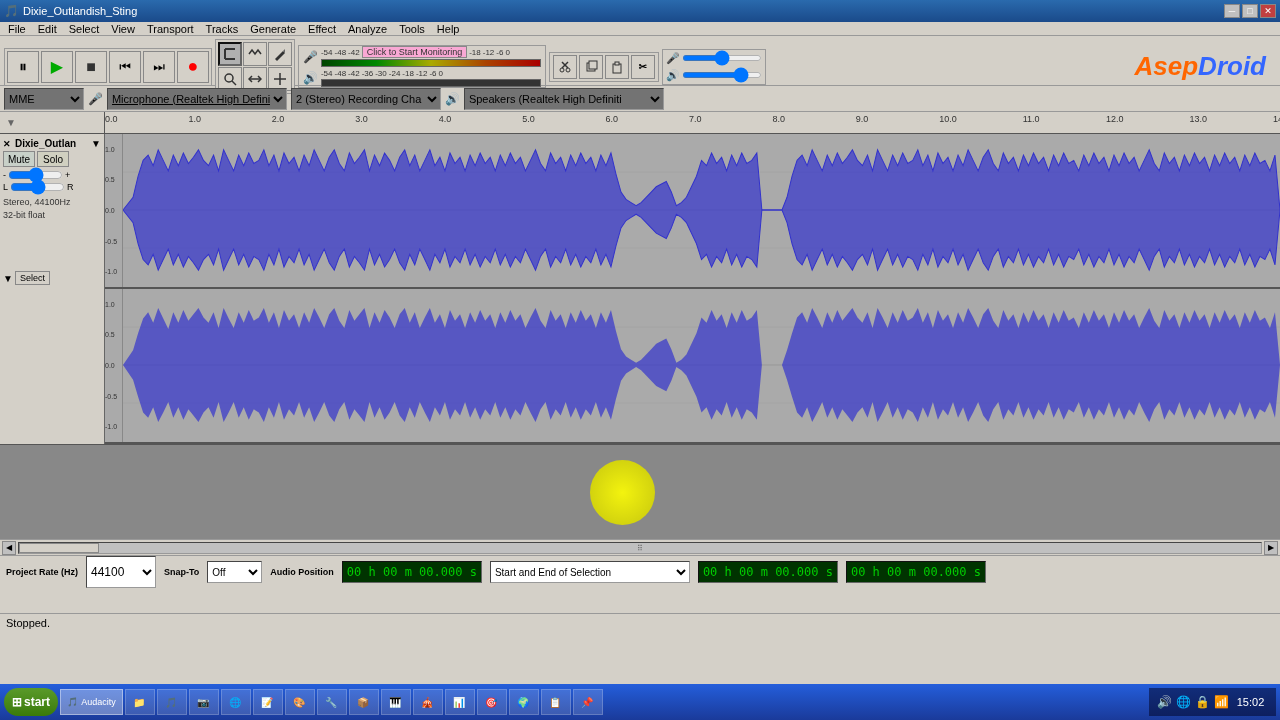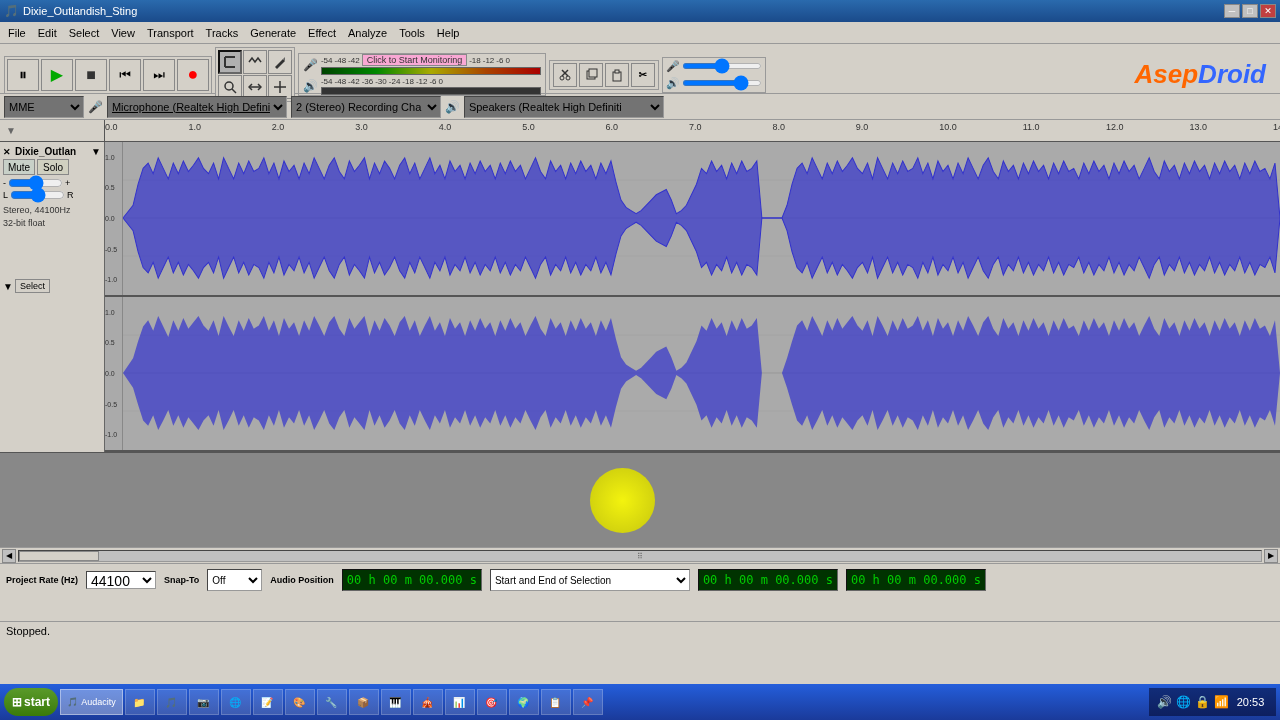--- a/index.html
+++ b/index.html
@@ -22,21 +22,21 @@
       background: #c0c0c0;
       border: 1px solid #888;
       font-size: 9px;
       display: flex; align-items: center; justify-content: center;
       cursor: pointer;
     }
 
     
     #menubar {
       background: #d4d0c8;
-      height: 22px;
+      height: 14px;
       display: flex;
       align-items: center;
       border-bottom: 1px solid #999;
       padding: 0 2px;
     }
     .menu-item {
       padding: 2px 6px;
       cursor: pointer;
       font-size: 11px;
     }
@@ -653,21 +653,21 @@
   </div>
   <div style="width:14px; height:14px; background:#c0c0c0; border:1px solid #888; display:flex; align-items:center; justify-content:center; font-size:8px; cursor:pointer;">▶</div>
 </div>
 
 <div id="bottom-controls" style="background:#d4d0c8; border-top:1px solid #999;">
   <div id="bottom-row1" style="display:flex; align-items:center; height:32px; padding:2px 6px; gap:8px;">
 
     <div style="display:flex; flex-direction:column; align-items:center; gap:1px;">
       <span style="font-size:9px; font-weight:bold;">Project Rate (Hz)</span>
     </div>
-    <select style="width:70px; height:18px; font-size:14px; border:1px inset #999; background:white;">
+    <select style="width:70px; height:32px; font-size:12px; border:1px inset #999; background:white;">
       <option>44100</option>
       <option>22050</option>
       <option>48000</option>
     </select>
 
     <div style="display:flex; flex-direction:column; align-items:center; gap:1px;">
       <span style="font-size:9px; font-weight:bold;">Snap-To</span>
     </div>
     <select style="width:55px; height:22px; font-size:10px; border:1px inset #999; background:white;">
       <option>Off</option>
@@ -725,15 +725,15 @@
     <div class="taskbar-item" style="height:26px; width:30px; background:rgba(255,255,255,0.15); border:1px solid rgba(255,255,255,0.2); display:flex; align-items:center; justify-content:center; cursor:pointer;">🌍</div>
     <div class="taskbar-item" style="height:26px; width:30px; background:rgba(255,255,255,0.15); border:1px solid rgba(255,255,255,0.2); display:flex; align-items:center; justify-content:center; cursor:pointer;">📋</div>
     <div class="taskbar-item" style="height:26px; width:30px; background:rgba(255,255,255,0.15); border:1px solid rgba(255,255,255,0.2); display:flex; align-items:center; justify-content:center; cursor:pointer;">📌</div>
   </div>
 
   <div style="display:flex; align-items:center; gap:4px; background:rgba(0,0,30,0.5); height:28px; padding:0 8px; color:white; font-size:10px;">
     <span style="cursor:pointer; font-size:12px;">🔊</span>
     <span style="cursor:pointer; font-size:12px;">🌐</span>
     <span style="cursor:pointer; font-size:12px;">🔒</span>
     <span style="cursor:pointer; font-size:12px;">📶</span>
-    <span style="font-size:11px; min-width:35px; text-align:center;">20:53</span>
+    <span style="font-size:11px; min-width:35px; text-align:center;">15:02</span>
   </div>
 </div>
 
 </body></html>

